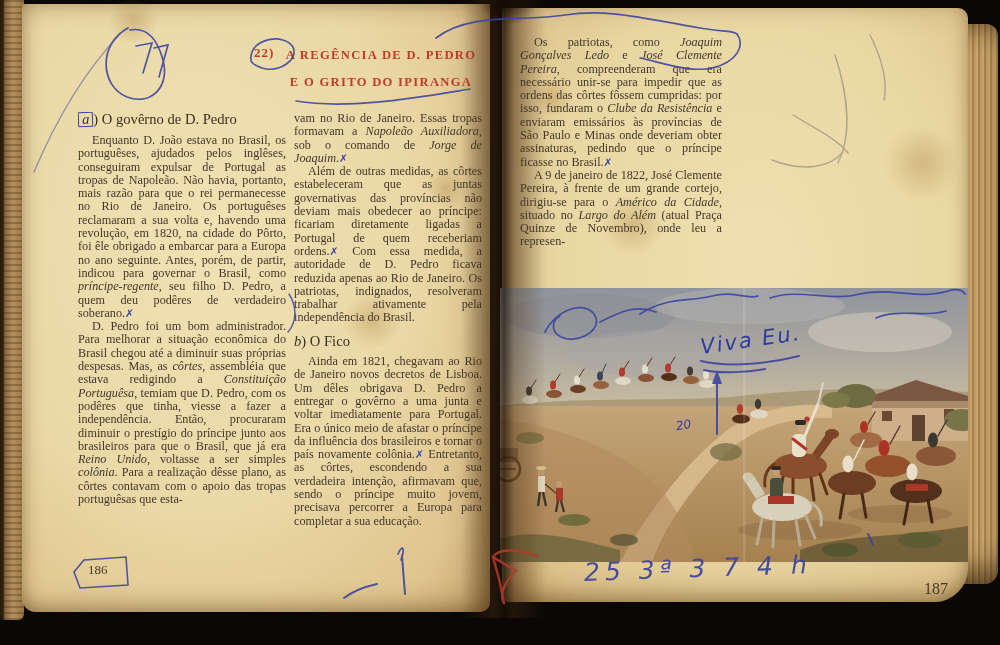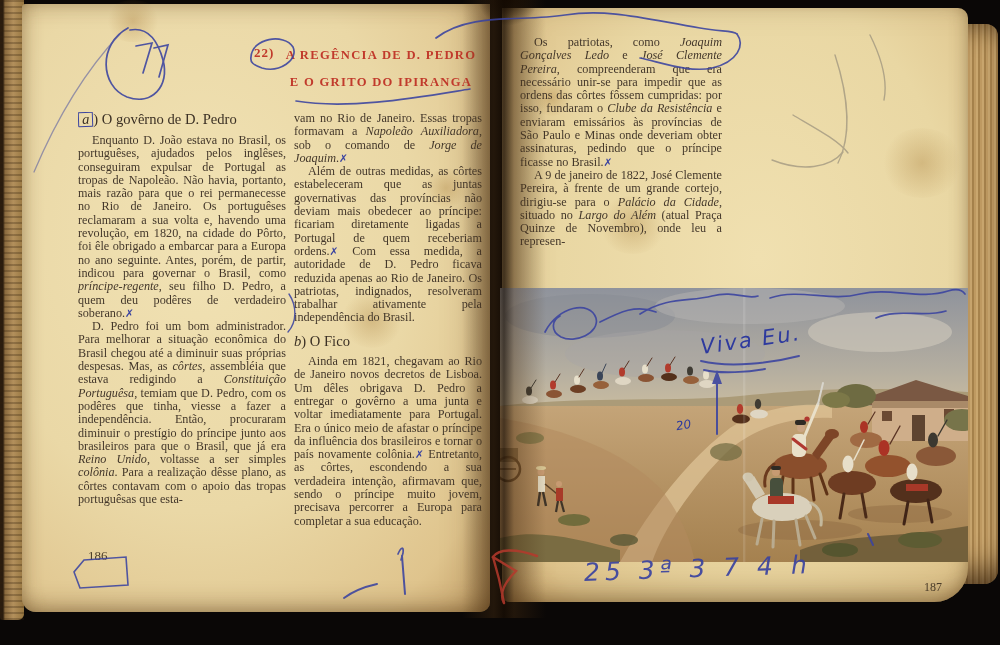--- a/index.html
+++ b/index.html
@@ -38,22 +38,22 @@
   .col .sec-heading:first-child{margin-top:0;}
   .sec-title{}
   .marker{font-style:italic;}
   .marker.boxed{border:1.6px solid #3a43a0;padding:0 3px 1px 3px;display:inline-block;
     transform:rotate(-2deg);line-height:12px;border-radius:1px;}
   .chapter-number{position:absolute;left:254px;top:45px;z-index:3;color:#c13a2c;
     font-weight:bold;font-size:13px;letter-spacing:1px;}
   .chapter-title{position:absolute;left:284px;top:42px;width:194px;z-index:3;text-align:center;
     color:#c13a2c;font-weight:bold;font-size:12.6px;letter-spacing:1.3px;line-height:27px;}
   .pagenum{position:absolute;z-index:3;color:#4a3c28;}
-  .pg-left{left:88px;top:548px;font-size:13px;}
-  .pg-right{left:924px;top:580px;font-size:12px;}
+  .pg-left{left:88px;top:562px;font-size:13px;}
+  .pg-right{left:924px;top:580px;font-size:16px;}
   .caption{position:absolute;left:727px;top:236px;width:240px;z-index:3;
     font-size:10px;line-height:13.5px;color:#473b2b;text-align:left;}
   
   .painting{position:absolute;left:500px;top:288px;width:468px;height:274px;z-index:3;}
   .painting svg{display:block;width:100%;height:100%;}
   
   .hand{position:absolute;z-index:6;color:#2e3a9e;font-family:"DejaVu Sans",sans-serif;font-style:italic;}
   .viva{left:700px;top:328px;font-size:21px;letter-spacing:2px;transform:rotate(-8deg);}
   .mark20{left:676px;top:418px;font-size:12px;transform:rotate(-10deg);}
   .numbers{left:584px;top:554px;font-size:25px;letter-spacing:5px;transform:rotate(-2deg);opacity:.92;color:#3a43a0;}
@@ -89,21 +89,21 @@
       <p class="para indent"><span>D. Pedro foi um bom administrador. Para melhorar a situação econômica do Brasil chegou até a diminuir suas próprias despesas. Mas, as </span><span class="it">côrtes</span><span>, assembléia que estava redigindo a </span><span class="it">Constituição Portuguêsa</span><span>, temiam que D. Pedro, com os podêres que tinha, viesse a fazer a independência. Então, procuraram diminuir o prestígio do príncipe junto aos brasileiros para que o Brasil, que já era </span><span class="it">Reino Unido</span><span>, voltasse a ser simples </span><span class="it">colônia</span><span>. Para a realização dêsse plano, as côrtes contavam com o apoio das tropas portuguêsas que esta-</span></p>
     </div>
   <div class="col" style="left:294px;top:112px;width:188px;height:456px;overflow:hidden">
       <p class="para"><span>vam no Rio de Janeiro. Essas tropas formavam a </span><span class="it">Napoleão Auxiliadora</span><span>, sob o comando de </span><span class="it">Jorge de Joaquim</span><span>.</span><span class="penmark">✗</span></p>
       <p class="para indent"><span>Além de outras medidas, as côrtes estabeleceram que as juntas governativas das províncias não deviam mais obedecer ao príncipe: ficariam diretamente ligadas a Portugal de quem receberiam ordens.</span><span class="penmark">✗</span><span> Com essa medida, a autoridade de D. Pedro ficava reduzida apenas ao Rio de Janeiro. Os patriotas, indignados, resolveram trabalhar ativamente pela independência do Brasil.</span></p>
       <div class="sec-heading"><span class="marker">b</span><span>) </span><span class="sec-title">O Fico</span></div>
       <p class="para indent"><span>Ainda em 1821, chegavam ao Rio de Janeiro novos decretos de Lisboa. Um dêles obrigava D. Pedro a entregar o govêrno a uma junta e voltar imediatamente para Portugal. Era o único meio de afastar o príncipe da influência dos brasileiros e tornar o país novamente colônia.</span><span class="penmark">✗</span><span> Entretanto, as côrtes, escondendo a sua verdadeira intenção, afirmavam que, sendo o príncipe muito jovem, precisava percorrer a Europa para completar a sua educação.</span></p>
     </div>
   <div class="col" style="left:520px;top:36px;width:202px;height:252px;overflow:hidden">
       <p class="para indent"><span>Os patriotas, como </span><span class="it">Joaquim Gonçalves Ledo</span><span> e </span><span class="it">José Clemente Pereira</span><span>, compreenderam que era necessário unir-se para impedir que as ordens das côrtes fôssem cumpridas: por isso, fundaram o </span><span class="it">Clube da Resistência</span><span> e enviaram emissários às províncias de São Paulo e Minas onde deveriam obter assinaturas, pedindo que o príncipe ficasse no Brasil.</span><span class="penmark">✗</span></p>
-      <p class="para indent"><span>A 9 de janeiro de 1822, José Clemente Pereira, à frente de um grande cortejo, dirigiu-se para o </span><span class="it">Palácio da Cidade</span><span>, situado no </span><span class="it">Largo do Além</span><span> (atual Praça Quinze de Novembro), onde leu a represen-</span></p>
+      <p class="para indent"><span>A 9 de janeiro de 1822, José Clemente Pereira, à frente de um grande cortejo, dirigiu-se para o </span><span class="it">Américo da Cidade</span><span>, situado no </span><span class="it">Largo do Além</span><span> (atual Praça Quinze de Novembro), onde leu a represen-</span></p>
     </div>
 
 
   <div class="pagenum pg-left">186</div>
   <div class="pagenum pg-right">187</div>
 
   <div class="painting">
     <svg viewBox="0 0 468 274" preserveAspectRatio="none">
       <defs>
         <linearGradient id="sky" x1="0" y1="0" x2="0" y2="1">

